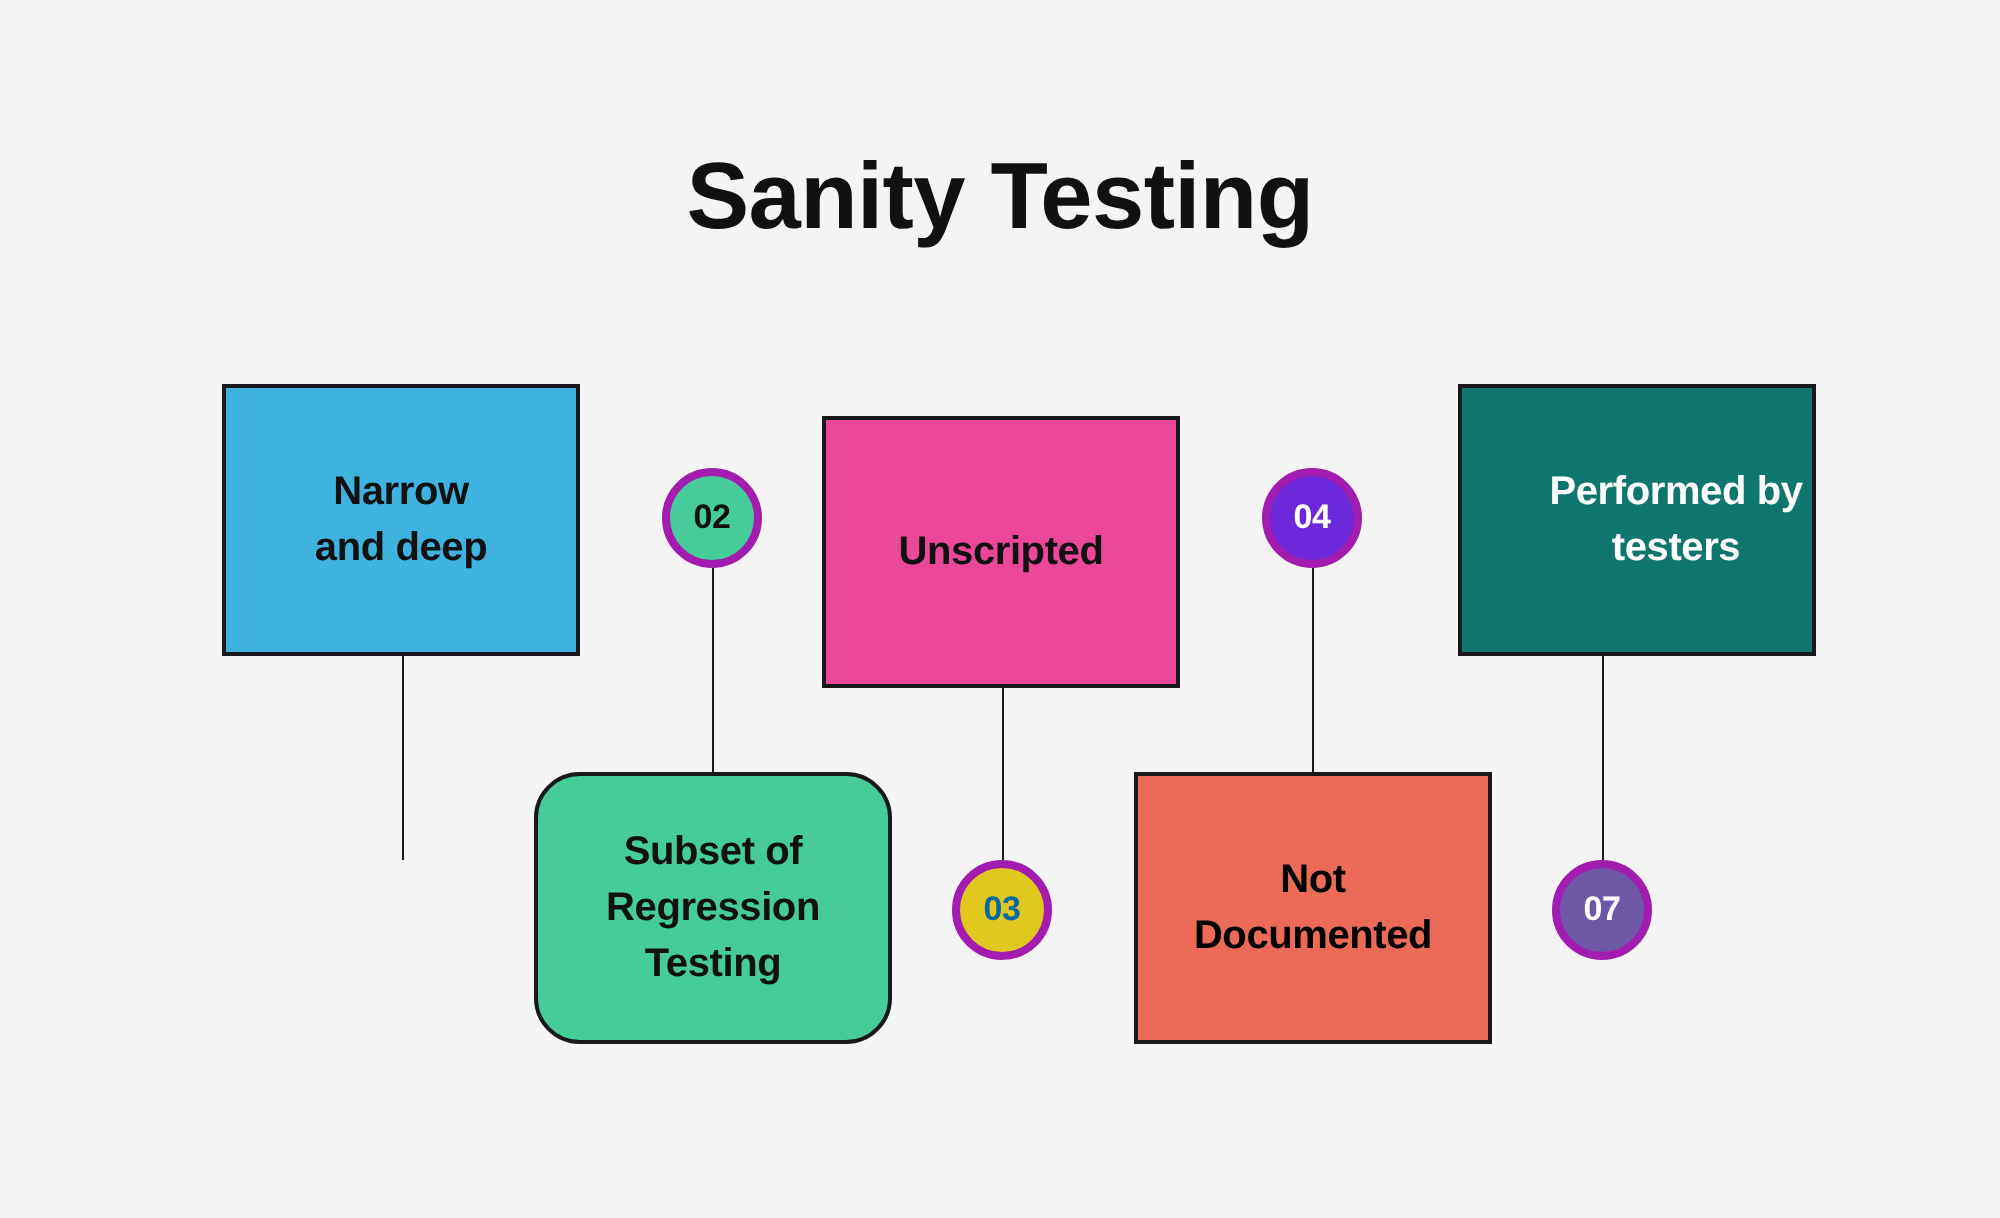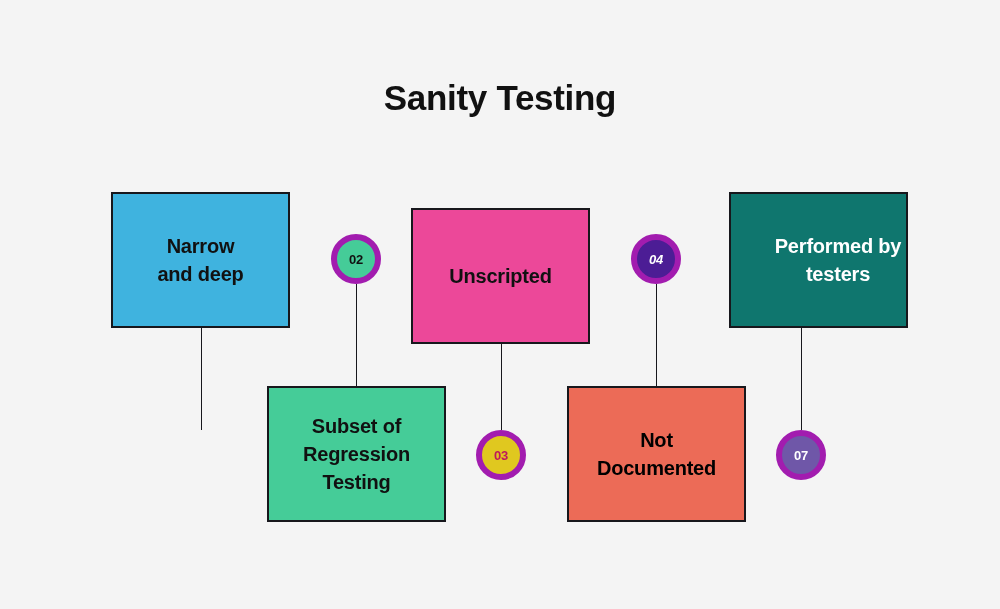--- a/index.html
+++ b/index.html
@@ -17,21 +17,21 @@
     position: relative;
     width: 1000px;
     height: 609px;
   }
   #page-title {
     position: absolute;
     left: 0;
     top: 76px;
     width: 1000px;
     text-align: center;
-    font-size: 35px;
+    font-size: 47px;
     font-weight: bold;
     color: #111111;
     letter-spacing: -0.3px;
     line-height: 44px;
   }
   .connector {
     position: absolute;
     width: 0;
     border-left: 1.6px solid #17171c;
     z-index: 1;
@@ -52,25 +52,25 @@
     letter-spacing: -0.2px;
     z-index: 2;
     white-space: pre-line;
   }
   .node-circle {
     position: absolute;
     box-sizing: border-box;
     width: 50px;
     height: 50px;
     border-radius: 50%;
-    border: 6px solid #a21caf;
+    border: 4px solid #a21caf;
     display: flex;
     align-items: center;
     justify-content: center;
-    font-size: 13px;
+    font-size: 17px;
     font-weight: bold;
     letter-spacing: -0.2px;
     z-index: 3;
   }
 </style>
 </head>
 <body style="background: rgb(244, 244, 244);">
 
 <div id="canvas">
 
@@ -82,34 +82,34 @@
 
   <div class="connector" style="left:501px; top:328px; height:102px;"></div>
 
   <div class="connector" style="left:656px; top:284px; height:102px;"></div>
 
   <div class="connector" style="left:801px; top:328px; height:102px;"></div>
 
   <div class="node-box" style="left:111px; top:192px; background:#3fb3df; color:#111111;">Narrow
 and deep</div>
 
-  <div class="node-box" style="left:267px; top:386px; background:#45cc98; color:#111111;">Subset of
+  <div class="node-box" style="left:267px; top:386px; background:#45cc98; color:#111111;border-radius:23px;">Subset of
 Regression
 Testing</div>
 
   <div class="node-box" style="left:411px; top:208px; background:#ec4899; color:#111111;text-align:right;">Unscripted</div>
 
   <div class="node-box" style="left:567px; top:386px; background:#ec6b57; color:#000000;">Not
 Documented</div>
 
   <div class="node-box" style="left:729px; top:192px; background:#0f766e; color:#ffffff;padding-left:39px;">Performed by
 testers</div>
 
 
   <div class="node-circle" style="left:331px; top:234px; background:#45cc98; color:#111111;">02</div>
 
-  <div class="node-circle" style="left:476px; top:430px; background:#e0c81f; color:#be185d;">03</div>
+  <div class="node-circle" style="left:476px; top:430px; background:#e0c81f; color:#0369a1;">03</div>
 
-  <div class="node-circle" style="left:631px; top:234px; background:#4c1d95; color:#ffffff;font-style:italic;">04</div>
+  <div class="node-circle" style="left:631px; top:234px; background:#6d28d9; color:#ffffff;">04</div>
 
   <div class="node-circle" style="left:776px; top:430px; background:#6f57a8; color:#ffffff;">07</div>
 
 </div>
 
 </body></html>

